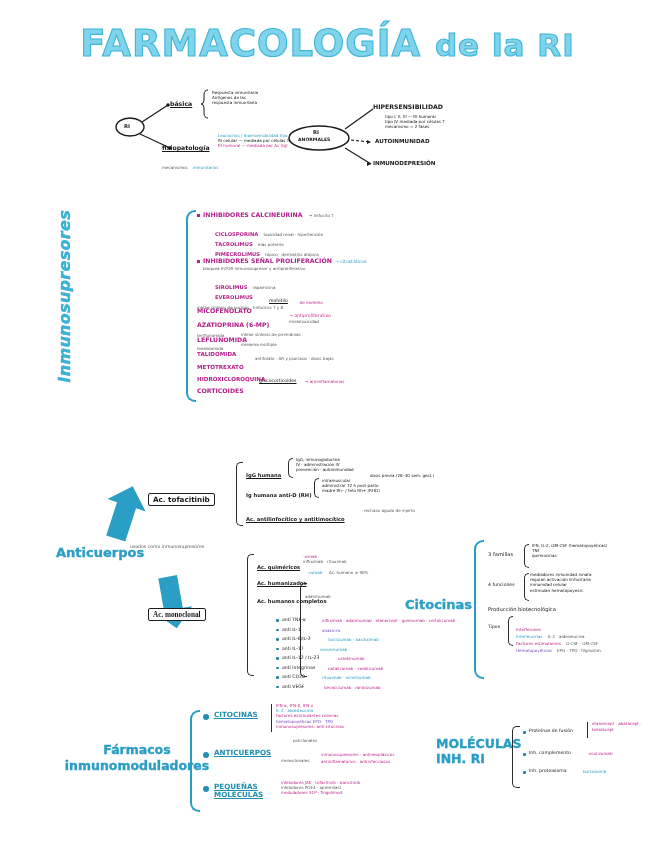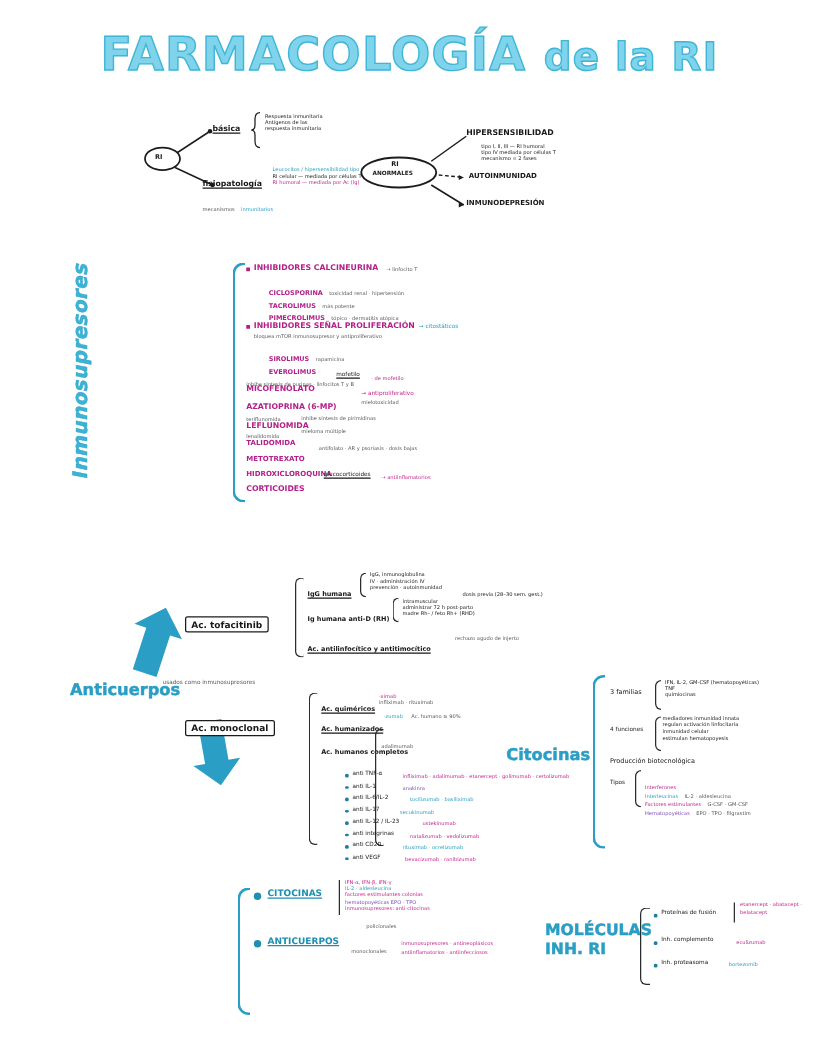--- a/index.html
+++ b/index.html
@@ -244,21 +244,21 @@
       <div class="ink t4">madre Rh– / feto Rh+ (RHD)</div>
     </div>
     <div class="abs ink t4" style="left:124px;top:-9px;">dosis previa (28–30 sem. gest.)</div>
   </div>
   <div style="position:relative;height:14px;">
     <span class="ink t5 bold ul">Ac. antilinfocítico y antitimocítico</span>
     <span class="abs ink t4 grey" style="left:118px;top:2px;">rechazo agudo de injerto</span>
   </div>
 </div>
 
-<div class="abs boxed ink t7" style="left:148px;top:576px;">Ac. monoclonal</div>
+<div class="abs boxed ink t7" style="left:148px;top:608px;font-family:Liberation Serif, serif;">Ac. monoclonal</div>
 <div class="abs brace" style="left:247px;top:554px;width:6px;height:120px;"></div>
 
 <div class="abs" style="left:257px;top:554px;width:200px;">
   <div style="position:relative;height:16px;">
     <span class="ink t5 bold ul">Ac. quiméricos</span>
     <span class="abs ink t4 pink" style="left:46px;top:0;">-ximab</span>
     <span class="abs ink t4 grey" style="left:46px;top:5px;">infliximab · rituximab</span>
   </div>
   <div style="position:relative;height:18px;">
     <span class="ink t5 bold ul">Ac. humanizados</span>
@@ -357,20 +357,22 @@
       </div>
       <div style="position:relative;height:7px;">
         <span class="ink t4 purp">Hematopoyéticas</span>
         <span class="ink t4 grey">EPO · TPO · filgrastim</span>
       </div>
     </div>
   </div>
 </div>
 
 <div class="abs hdr-blue" id="farmacos-label">
+  <div>Fármacos</div>
+  <div>inmunomoduladores</div>
 </div>
 
 <div class="abs brace-blue" style="left:190px;top:710px;width:8px;height:98px;"></div>
 
 <div class="abs" style="left:203px;top:710px;width:240px;">
   <div style="position:relative;height:38px;">
     <span class="dot-teal abs" style="left:0;top:4px;"></span>
     <span class="abs ink t7 bold ul teal" style="left:11px;top:1px;">CITOCINAS</span>
     <div class="abs vline" style="left:68px;top:-6px;height:28px;"></div>
     <div class="abs" style="left:73px;top:-7px;">
@@ -382,20 +384,29 @@
     </div>
   </div>
   <div style="position:relative;height:34px;">
     <span class="dot-teal abs" style="left:0;top:4px;"></span>
     <span class="abs ink t7 bold ul teal" style="left:11px;top:1px;">ANTICUERPOS</span>
     <div class="abs ink t4 grey" style="left:90px;top:-10px;">policlonales</div>
     <div class="abs ink t4 grey" style="left:78px;top:10px;">monoclonales</div>
     <div class="abs ink t4 pink" style="left:118px;top:4px;">inmunosupresores · antineoplásicos</div>
     <div class="abs ink t4 pink" style="left:118px;top:11px;">antiinflamatorios · antiinfecciosos</div>
   </div>
+  <div style="position:relative;height:24px;">
+    <span class="dot-teal abs" style="left:0;top:4px;"></span>
+    <span class="abs ink t7 bold ul teal" style="left:11px;top:1px;width:60px;white-space:normal;line-height:8px;">PEQUEÑAS MOLÉCULAS</span>
+    <div class="abs" style="left:78px;top:-2px;">
+      <div class="ink t4 pink">inhibidores JAK · tofacitinib · baricitinib</div>
+      <div class="ink t4 grey">inhibidores PDE4 · apremilast</div>
+      <div class="ink t4 pink">moduladores S1P · fingolimod</div>
+    </div>
+  </div>
 </div>
 
 <div class="abs hdr-blue" id="proteinas-label">
   <div>MOLÉCULAS</div>
   <div>INH. RI</div>
 </div>
 
 <div class="abs brace" style="left:512px;top:726px;width:7px;height:60px;"></div>
 
 <div class="abs" style="left:523px;top:728px;width:130px;">

